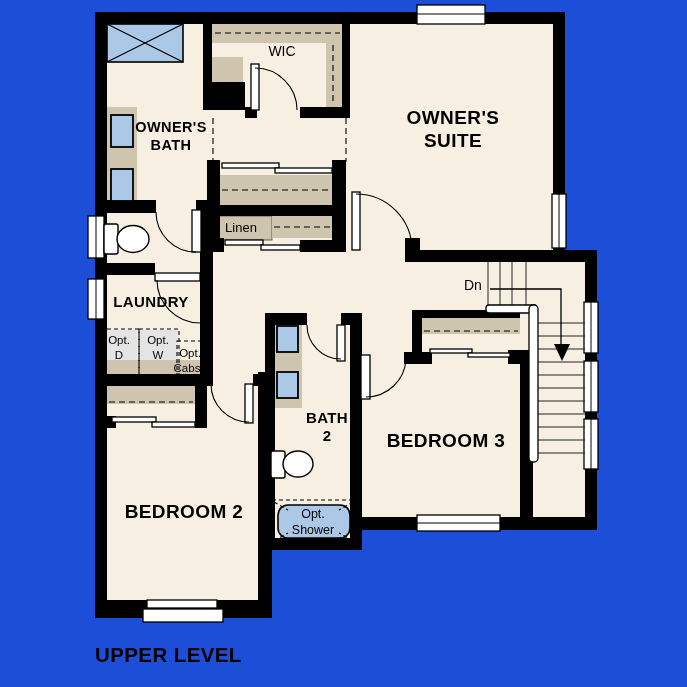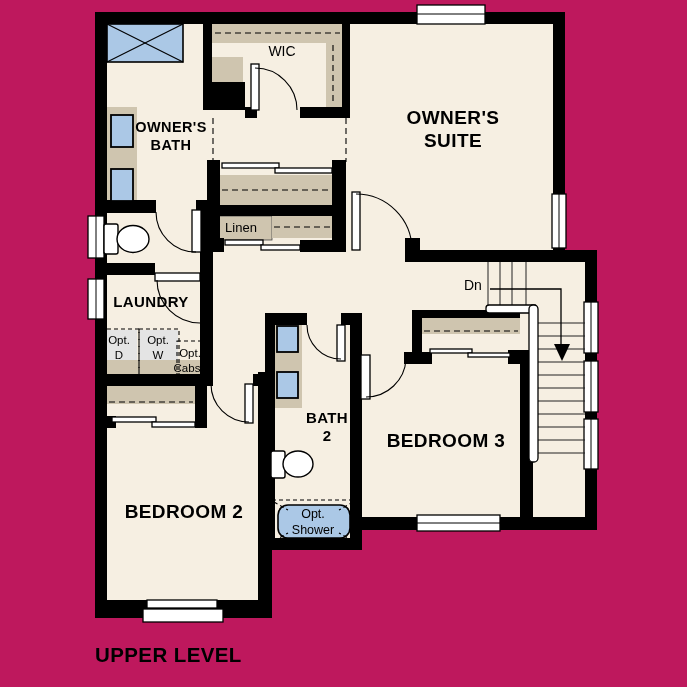--- a/index.html
+++ b/index.html
@@ -1,16 +1,16 @@
 <!DOCTYPE html>
 <html><head>
 <meta charset="utf-8">
 <style>
   html,body{margin:0;padding:0;background:#ffffff;}
-  .page{width:687px;height:687px;position:relative;background:#be185d;font-family:"Liberation Sans",sans-serif;text-align:right;}
+  .page{width:687px;height:687px;position:relative;background:#1d4ed8;font-family:"Liberation Sans",sans-serif;text-align:right;}
   svg text{fill:#000;font-family:"Liberation Sans",sans-serif;}
   .room-label{font-weight:bold;letter-spacing:.4px;}
   .small-label{font-weight:normal;}
   .floor{fill:#f6efe2;}
   .wall{fill:#000000;}
   .tan{fill:#cfc5af;}
   .blue{fill:#abc8e6;}
   .gray{fill:#e4e4e4;}
   .wind{fill:#ffffff;stroke:#000;stroke-width:1.3;}
   .leaf{fill:#ffffff;stroke:#000;stroke-width:1.3;}

